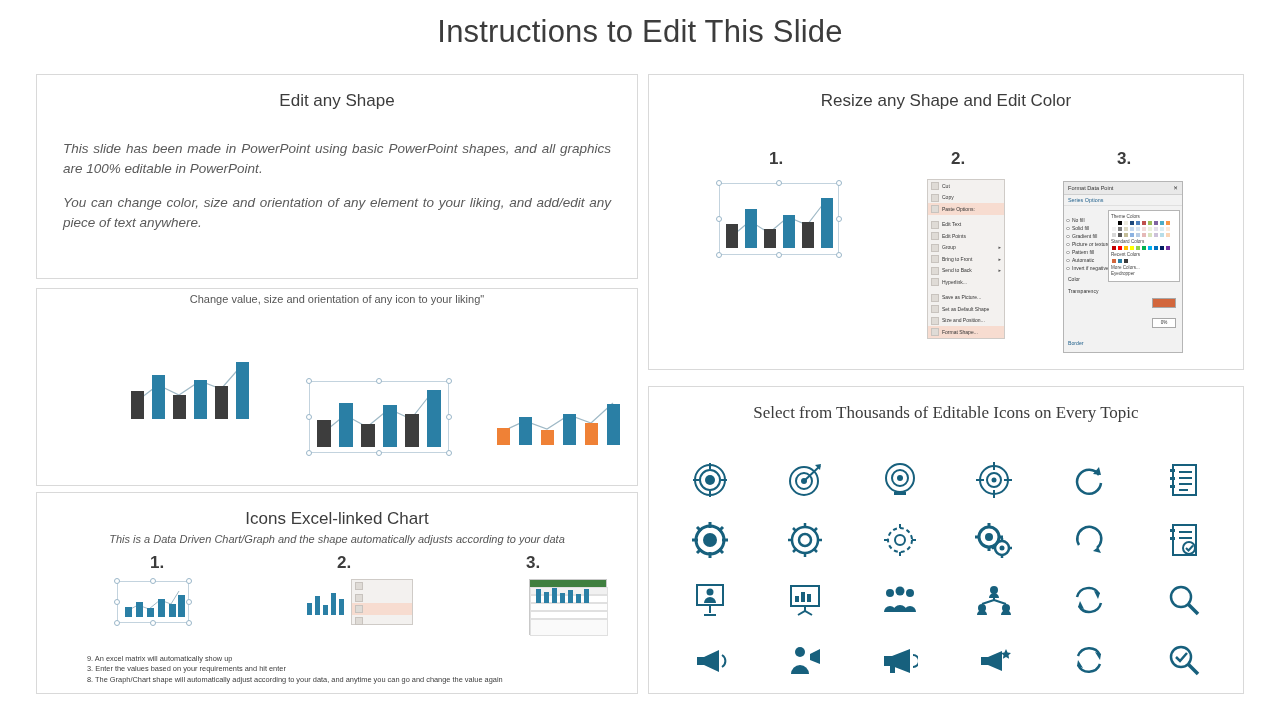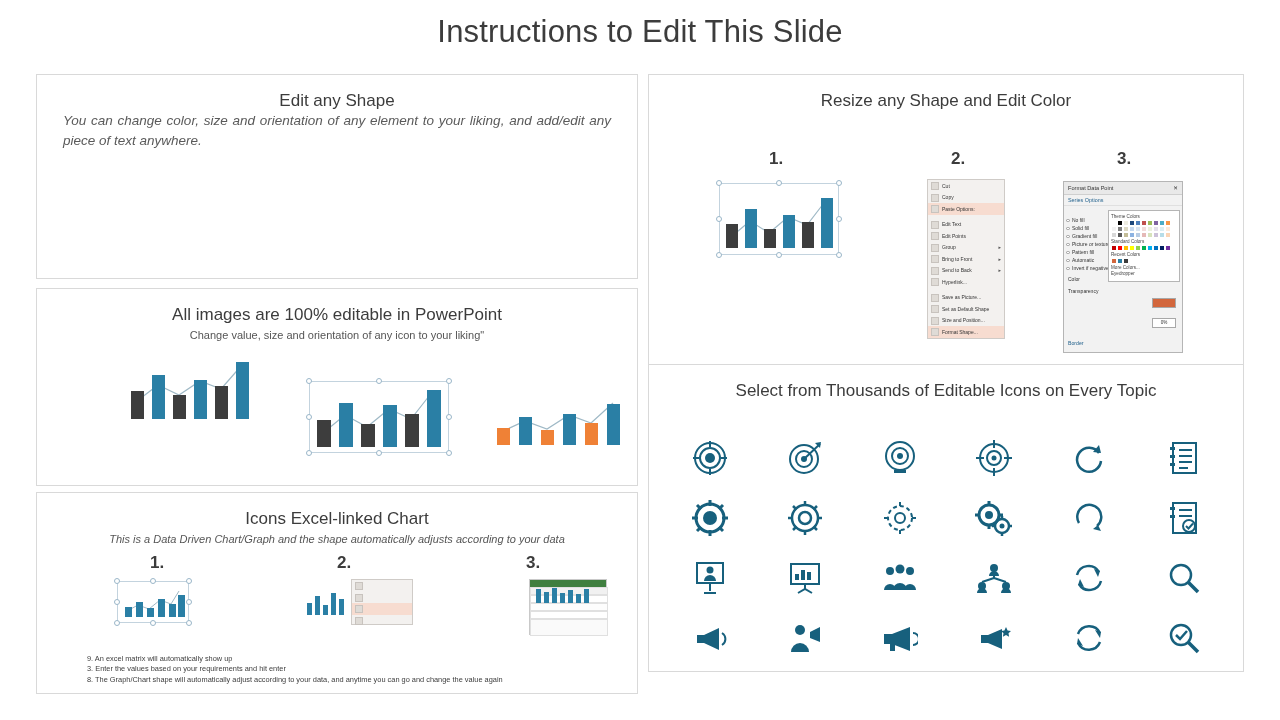--- a/index.html
+++ b/index.html
@@ -36,21 +36,21 @@
     border: 1px solid #d9d9d9;
     background: #ffffff;
     box-sizing: border-box;
   }
   
   #panel-edit-shape { left: 36px; top: 74px; width: 602px; height: 205px; }
   #panel-images     { left: 36px; top: 288px; width: 602px; height: 198px; }
   #panel-excel      { left: 36px; top: 492px; width: 602px; height: 202px; }
   
   #panel-resize     { left: 648px; top: 74px; width: 596px; height: 296px; }
-  #panel-icons      { left: 648px; top: 364px; width: 596px; height: 308px; }
+  #panel-icons      { left: 648px; top: 386px; width: 596px; height: 308px; font-family: Liberation Serif, serif; }
 
   .panel-title {
     text-align: center;
     font-size: 17px;
     color: #3c3c3c;
     margin-top: 16px;
   }
   .panel-sub {
     text-align: center;
     font-size: 11px;
@@ -217,25 +217,25 @@
 </style>
 </head>
 <body>
 
 <div class="slide">
 
   <div class="slide-title">Instructions to Edit This Slide</div>
 
   <div class="panel" id="panel-edit-shape">
     <div class="panel-title">Edit any Shape</div>
+    <div class="para first">This slide has been made in PowerPoint using basic PowerPoint shapes, and all graphics are 100% editable in PowerPoint.</div>
     <div class="para">You can change color, size and orientation of any element to your liking, and add/edit any piece of text anywhere.</div>
   </div>
 
   <div class="panel" id="panel-images">
-    <div class="panel-title">All images are 100% editable in PowerPoint</div>
     <div class="panel-sub">Change value, size and orientation of any icon to your liking"</div>
 
     <div class="chart" style="position:absolute; left:92px; top:68px; width:125px; height:62px;">
       <svg class="trendline" width="125" height="62">
         <polyline points="8,44 29,28 50,38 71,24 92,32 113,8" fill="none" stroke="#9fb9c6" stroke-width="1.2"></polyline>
       </svg>
       <div class="bar" style="left:2px; width:13px; height:28px; background:#3d3d3d;"></div>
       <div class="bar" style="left:23px; width:13px; height:44px; background:#2a7fa5;"></div>
       <div class="bar" style="left:44px; width:13px; height:24px; background:#3d3d3d;"></div>
       <div class="bar" style="left:65px; width:13px; height:39px; background:#2a7fa5;"></div>

